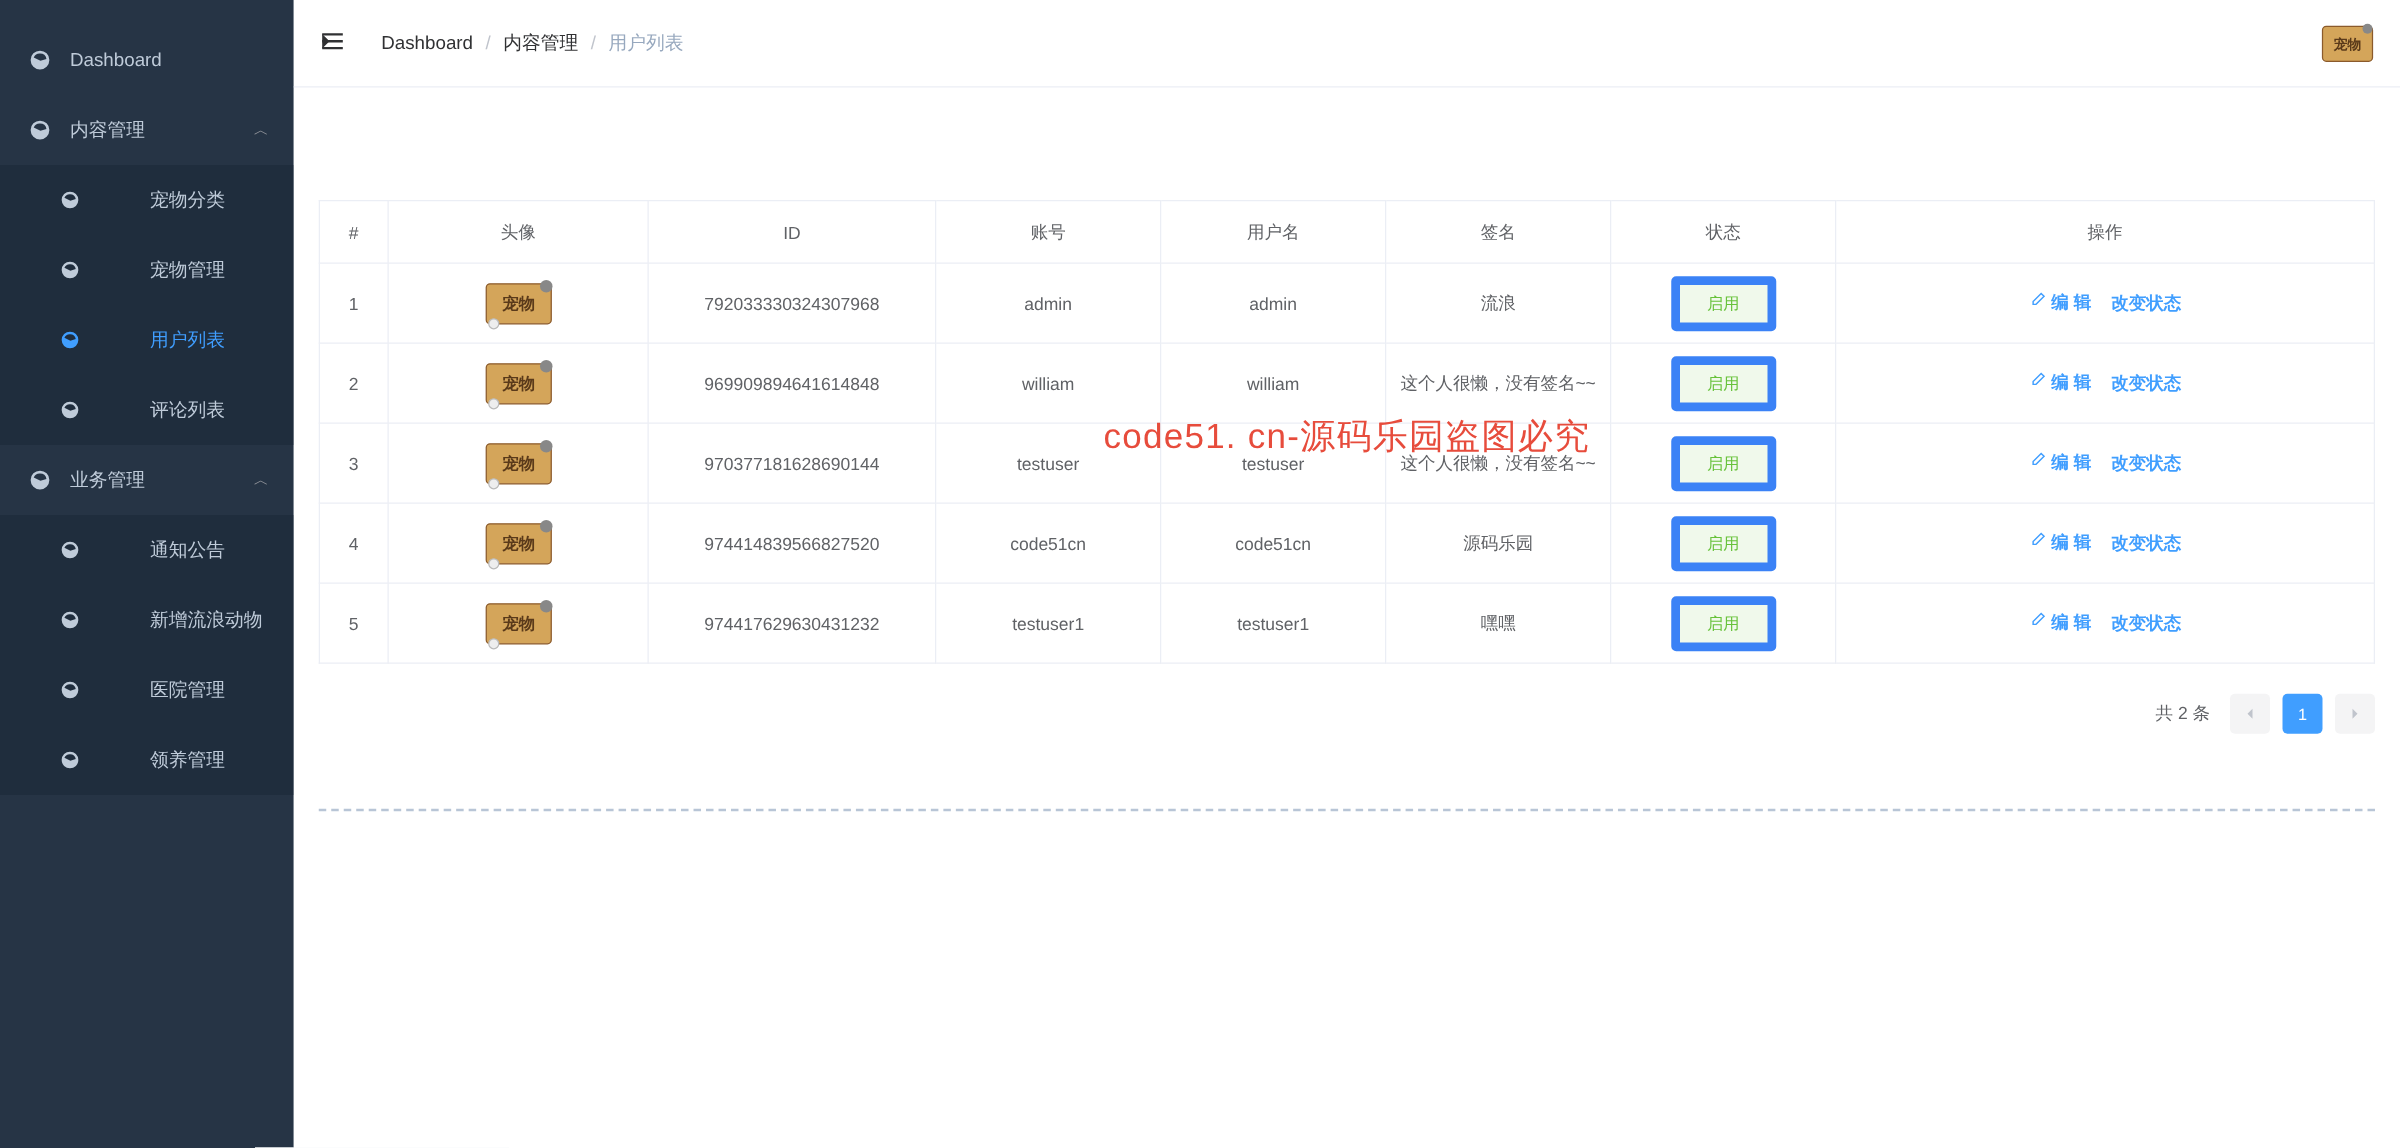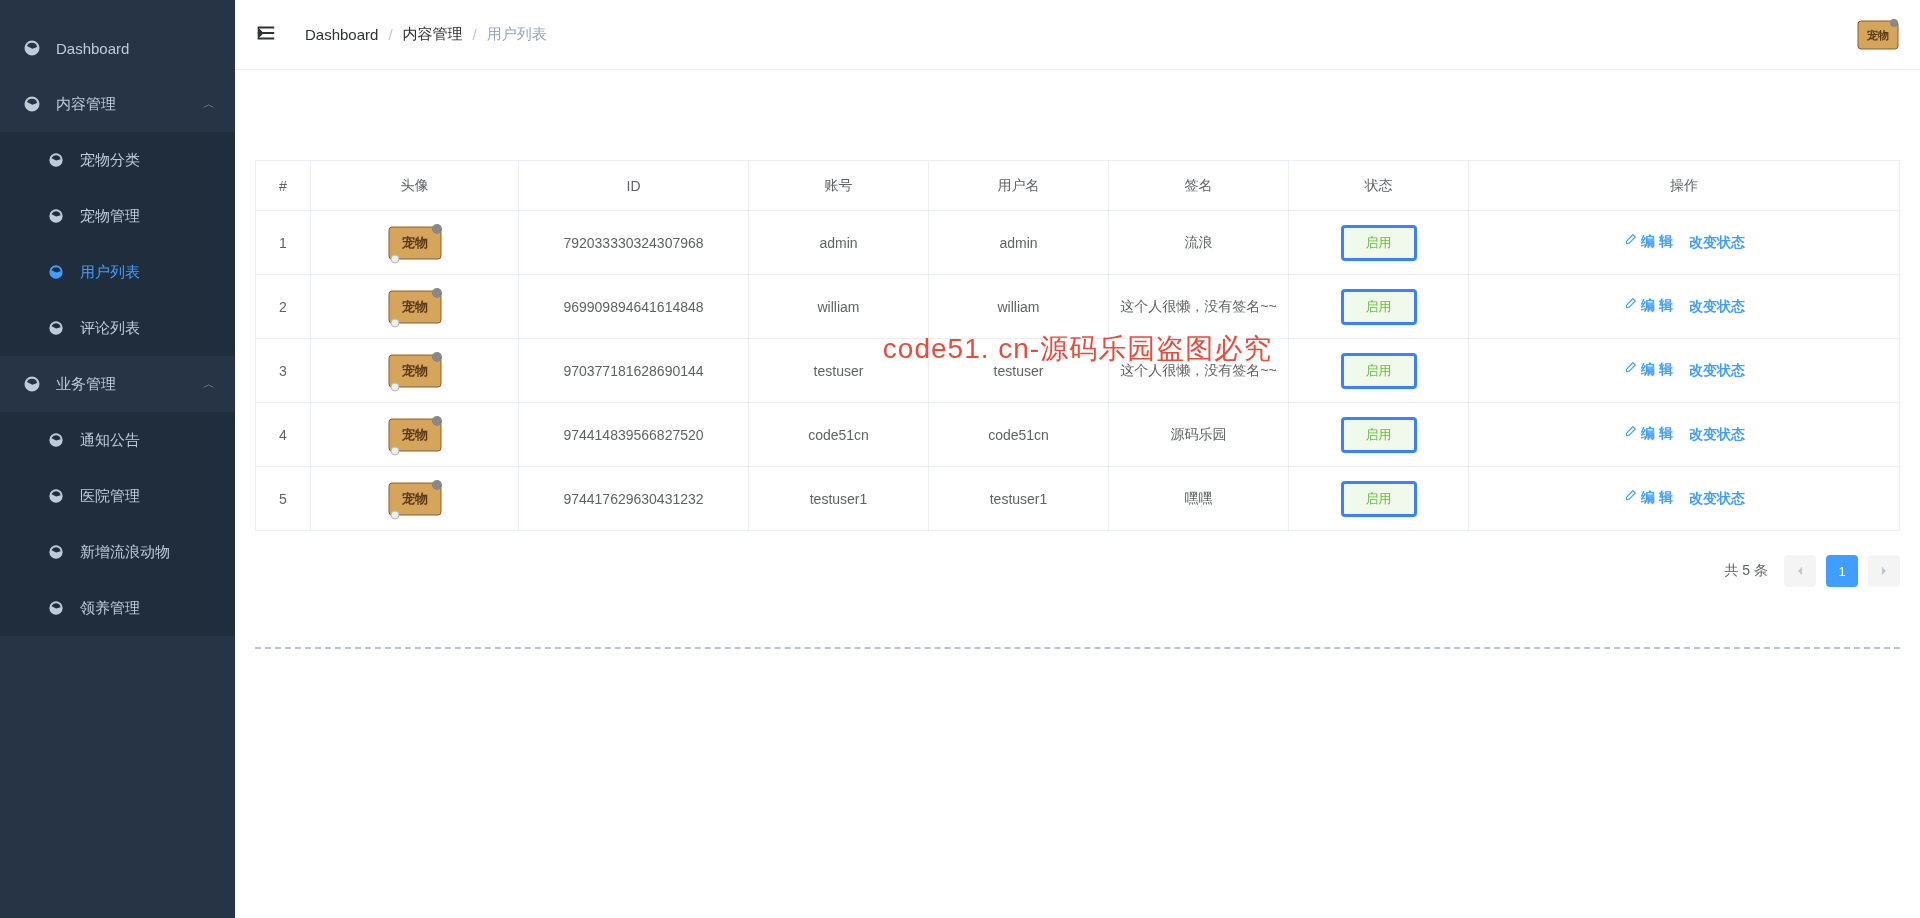--- a/index.html
+++ b/index.html
@@ -2,21 +2,21 @@
 <html><head>
 <meta charset="utf-8">
 <style>
   * { box-sizing: border-box; margin: 0; padding: 0; }
   body { font-family: -apple-system, BlinkMacSystemFont, "Segoe UI", "Microsoft YaHei", sans-serif; background: #f5f7fa; color: #606266; font-size: 14px; }
   .layout { display: flex; height: 918px; width: 1920px; overflow: hidden; }
   
   .sidebar { width: 235px; background: #263445; flex-shrink: 0; display: flex; flex-direction: column; padding-top: 20px; overflow-y: auto; }
   .nav-item { display: flex; align-items: center; height: 56px; padding: 0 20px; color: #bfcbd9; cursor: pointer; font-size: 15px; }
   .nav-sub { background: #1f2d3d; }
-  .nav-sub .nav-item { padding-left: 44px; }
+  .nav-sub .nav-item { padding-left: 44px; gap: 40px; }
   .nav-sub .nav-item.active { color: #409eff; }
   .nav-item .icon { width: 24px; margin-right: 12px; display: inline-flex; align-items: center; justify-content: center; }
   .nav-item.group { justify-content: space-between; }
   .nav-item.group .label-wrap { display: flex; align-items: center; }
   .chevron { font-size: 12px; color: #909399; }
   
   .main { flex: 1; display: flex; flex-direction: column; background: #fff; }
   .topbar { height: 70px; display: flex; align-items: center; padding: 0 20px; border-bottom: 1px solid #ebeef5; }
   .hamburger { width: 26px; height: 26px; cursor: pointer; margin-right: 24px; }
   .breadcrumb { flex: 1; display: flex; align-items: center; font-size: 15px; }
@@ -31,21 +31,21 @@
   .table th { height: 50px; color: #606266; font-weight: 500; background: #fff; font-size: 14px; }
   .table td { height: 64px; color: #606266; font-size: 14px; }
   .col-idx { width: 55px; }
   .col-avatar { width: 208px; }
   .col-id { width: 230px; }
   .col-account { width: 180px; }
   .col-username { width: 180px; }
   .col-sign { width: 180px; }
   .col-status { width: 180px; }
   .avatar-cell svg { vertical-align: middle; }
-  .status-tag { display: inline-block; background: #f0f9eb; color: #67c23a; border: 3px solid #3b82f6; border-radius: 4px; padding: 6px 22px; font-size: 13px; }
+  .status-tag { display: inline-block; background: #f0f9eb; color: #67c23a; border: 7px solid #3b82f6; border-radius: 4px; padding: 6px 22px; font-size: 13px; }
   .op-link { color: #409eff; cursor: pointer; margin: 0 8px; display: inline-flex; align-items: center; font-weight: bold; }
   .op-link .edit-icon { margin-right: 4px; }
   
   .watermark { position: absolute; left: 50%; top: 260px; transform: translateX(-50%); font-size: 28px; color: #e74c3c; font-weight: 500; letter-spacing: 1px; pointer-events: none; white-space: nowrap; }
   
   .pagination { display: flex; justify-content: flex-end; align-items: center; margin-top: 24px; gap: 10px; }
   .pagination .total { color: #606266; font-size: 14px; margin-right: 6px; }
   .page-btn { width: 32px; height: 32px; display: flex; align-items: center; justify-content: center; background: #f4f4f5; color: #c0c4cc; border-radius: 4px; cursor: pointer; font-size: 13px; }
   .page-btn.active { background: #409eff; color: #fff; }
   
@@ -130,29 +130,29 @@
             </svg>
           </span>
         <span>通知公告</span>
       </div>
       <div class="nav-item">
         <span class="icon">
             <svg width="16" height="16" viewBox="0 0 24 24" fill="currentColor">
               <path d="M12 2a10 10 0 100 20 10 10 0 000-20zm0 3a7 7 0 016.9 5.8l-6.4 2.1L5.3 9.2A7 7 0 0112 5z"></path>
             </svg>
           </span>
+        <span>新增流浪动物</span>
+      </div>
+      <div class="nav-item">
+        <span class="icon">
+            <svg width="16" height="16" viewBox="0 0 24 24" fill="currentColor">
+              <path d="M12 2a10 10 0 100 20 10 10 0 000-20zm0 3a7 7 0 016.9 5.8l-6.4 2.1L5.3 9.2A7 7 0 0112 5z"></path>
+            </svg>
+          </span>
         <span>医院管理</span>
-      </div>
-      <div class="nav-item">
-        <span class="icon">
-            <svg width="16" height="16" viewBox="0 0 24 24" fill="currentColor">
-              <path d="M12 2a10 10 0 100 20 10 10 0 000-20zm0 3a7 7 0 016.9 5.8l-6.4 2.1L5.3 9.2A7 7 0 0112 5z"></path>
-            </svg>
-          </span>
-        <span>新增流浪动物</span>
       </div>
       <div class="nav-item">
         <span class="icon">
             <svg width="16" height="16" viewBox="0 0 24 24" fill="currentColor">
               <path d="M12 2a10 10 0 100 20 10 10 0 000-20zm0 3a7 7 0 016.9 5.8l-6.4 2.1L5.3 9.2A7 7 0 0112 5z"></path>
             </svg>
           </span>
         <span>领养管理</span>
       </div>
     </div>
@@ -281,21 +281,21 @@
               <td>嘿嘿</td>
               <td><span class="status-tag">启用</span></td>
               <td><span class="op-link"><span class="edit-icon"><svg width="14" height="14" viewBox="0 0 24 24" fill="none" stroke="currentColor" stroke-width="2">
                       <path d="M17 3l4 4-11 11H6v-4L17 3z"></path>
                     </svg></span>编 辑</span><span class="op-link">改变状态</span></td>
             </tr>
           </tbody>
       </table>
 
       <div class="pagination">
-        <span class="total">共 5 条</span>
+        <span class="total">共 2 条</span>
         <span class="page-btn">
           <svg width="10" height="10" viewBox="0 0 10 10" fill="currentColor">
               <path d="M7 1L3 5l4 4"></path>
             </svg>
         </span>
         <span class="page-btn active">1</span>
         <span class="page-btn">
           <svg width="10" height="10" viewBox="0 0 10 10" fill="currentColor">
               <path d="M3 1l4 4-4 4"></path>
             </svg>

